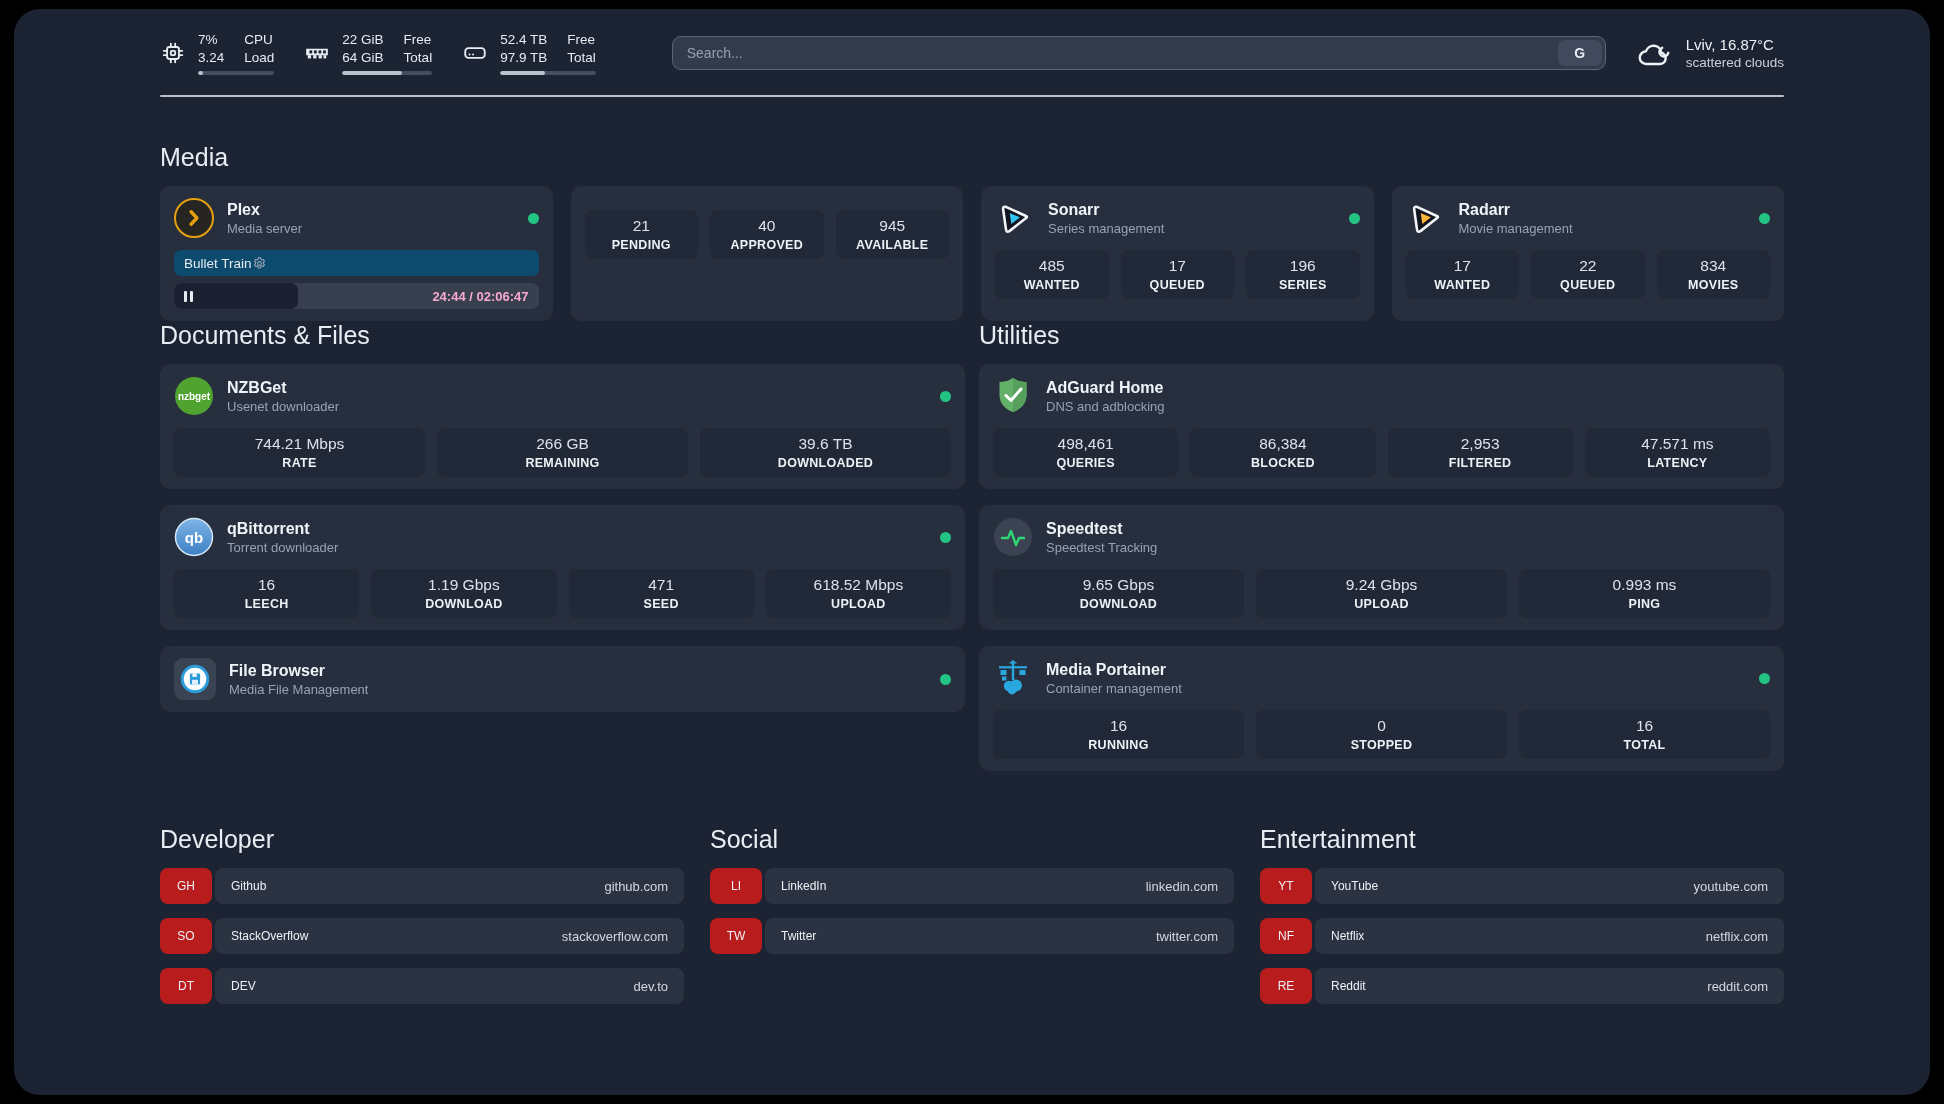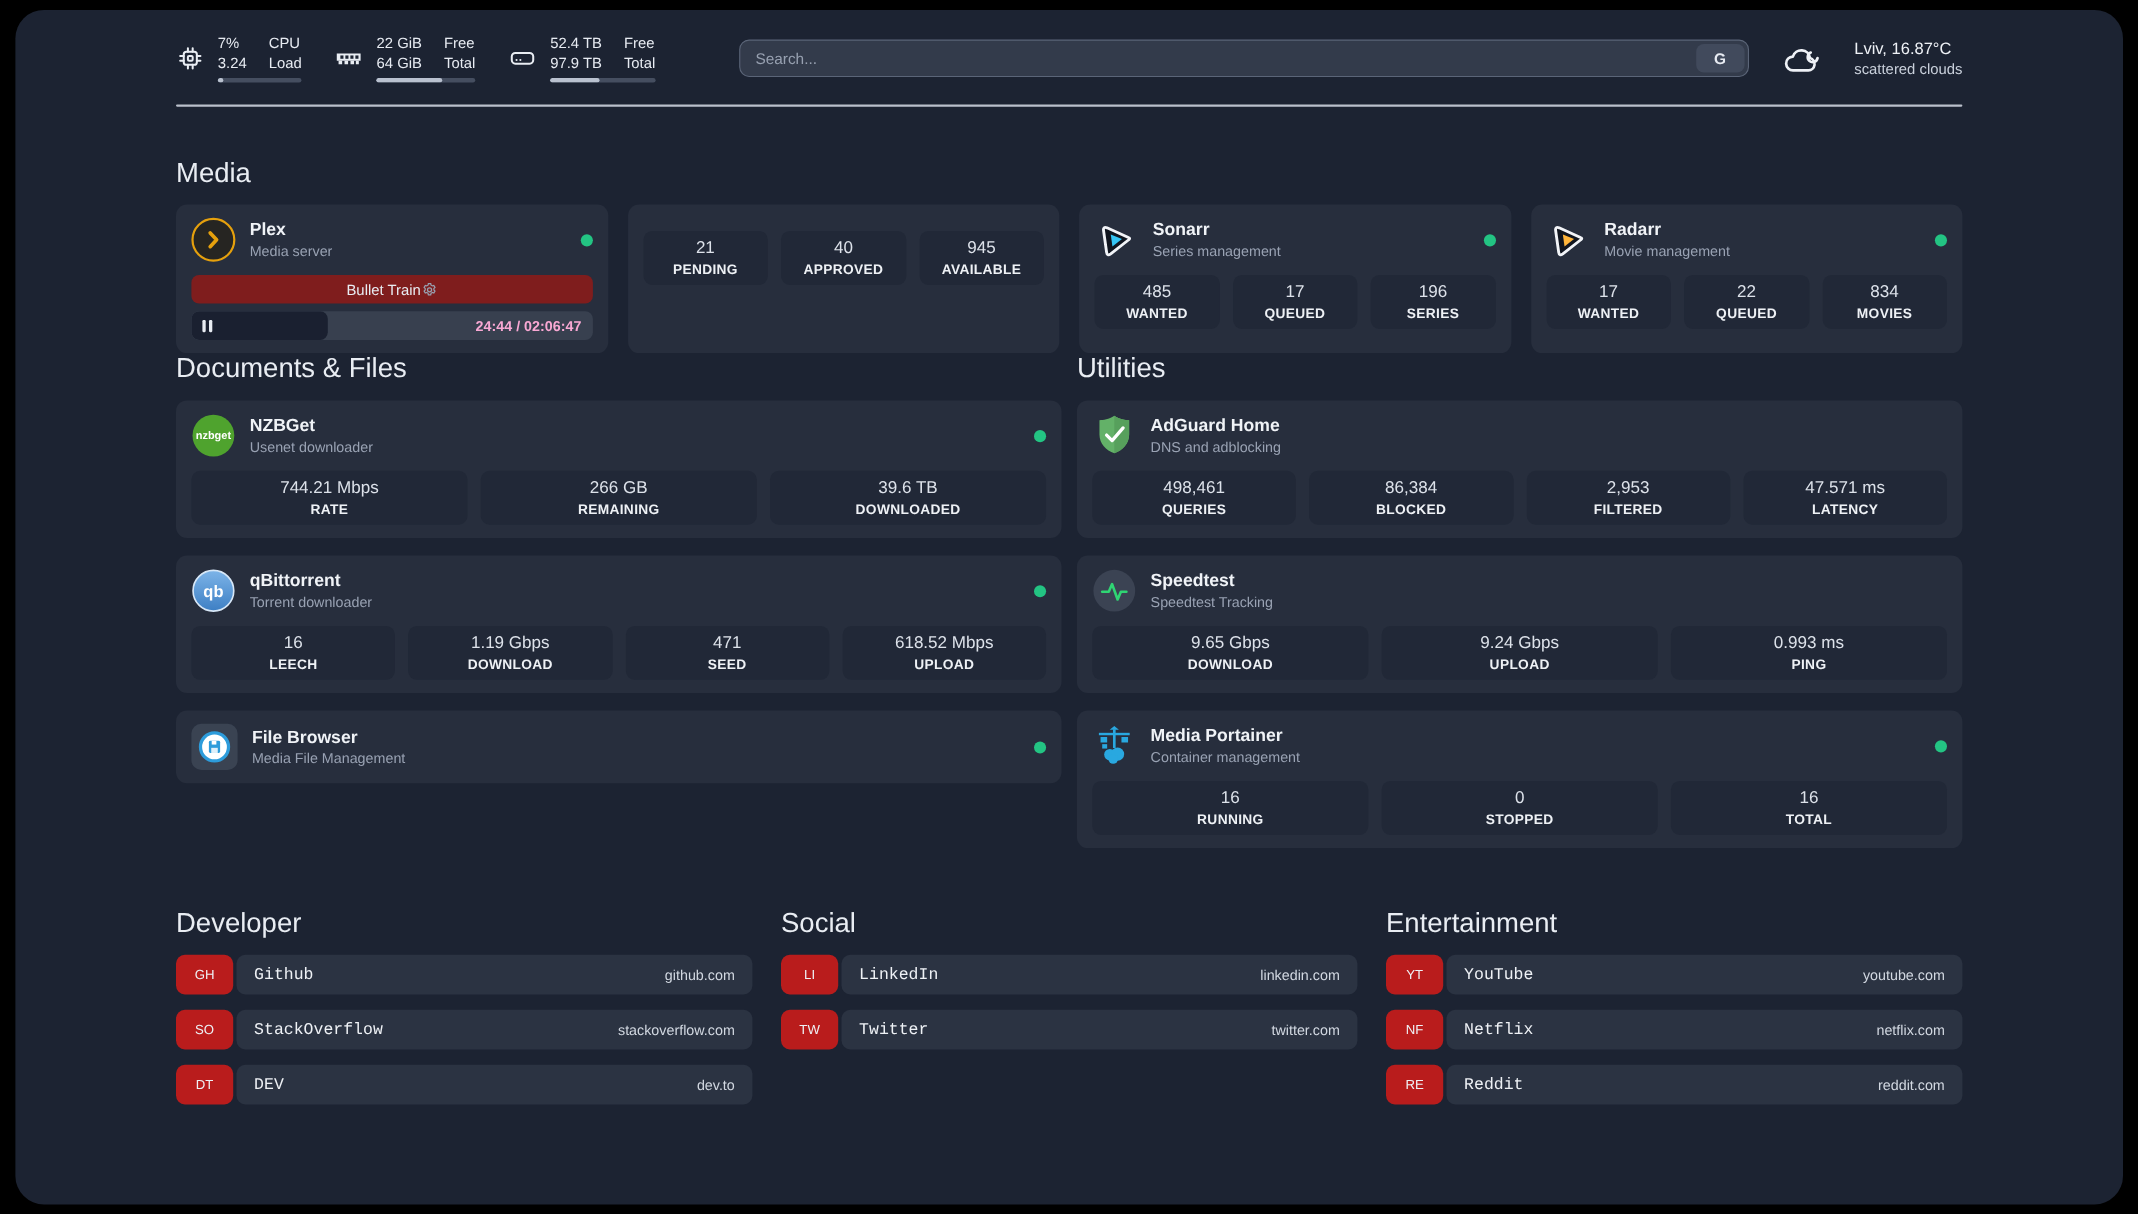--- a/index.html
+++ b/index.html
@@ -15,21 +15,21 @@
   .sys-cols{display:flex;gap:20px;}
   .sys-col{display:flex;flex-direction:column;font-size:13.5px;line-height:1.32;color:#e7ebf2;font-weight:500;}
   .bar{height:4px;background:#454e60;border-radius:2px;overflow:hidden;}
   .bar-fill{height:100%;background:#b9c1cf;border-radius:2px;width:0;}
   .search{flex:1;position:relative;margin:0 30px 0 16px;padding-left:30px;}
   .search input{width:100%;height:34px;box-sizing:border-box;background:#333b4b;border:1.5px solid #5b6578;
     border-radius:9px;color:#dfe4ec;padding:0 58px 0 14px;font-size:14px;font-family:inherit;outline:none;}
   .search input::placeholder{color:#97a0b0;}
   .g-btn{position:absolute;right:4px;top:4px;bottom:4px;width:44px;border-radius:7px;background:#414a5c;
     border:none;color:#e7ebf2;font-weight:600;font-size:14px;font-family:inherit;cursor:pointer;}
-  .weather{display:flex;align-items:center;gap:28px;}
+  .weather{display:flex;align-items:center;gap:12px;}
   .weather-line1{font-size:15px;color:#eef1f6;font-weight:500;}
   .weather-line2{font-size:13.5px;color:#c9d0db;margin-top:2px;}
   .divider{height:2px;background:#d6dce6;opacity:.85;border-radius:1px;margin-top:20px;}
 
   
   .section-title{font-size:25px;font-weight:500;color:#e9edf3;margin:0 0 14px 0;}
   .media-zone{margin-top:46px;}
   .grid4{display:grid;grid-template-columns:repeat(4,1fr);gap:18px;}
   .twocol{display:grid;grid-template-columns:1fr 1fr;gap:14px;align-items:start;}
   .col .card{margin-bottom:16px;}
@@ -45,37 +45,37 @@
   .app-title{font-size:16px;font-weight:600;color:#f0f3f7;}
   .app-sub{font-size:13px;color:#99a2b3;margin-top:2px;}
   .dot{margin-left:auto;width:11px;height:11px;border-radius:50%;background:#23c483;flex:0 0 auto;}
   .stats{display:grid;grid-auto-flow:column;grid-auto-columns:1fr;gap:12px;margin-top:12px;}
   .stat{background:#212837;border-radius:8px;height:49px;display:flex;flex-direction:column;align-items:center;
     justify-content:center;gap:3px;}
   .stat-value{font-size:15.5px;color:#dde2ea;}
   .stat-label{font-size:12.5px;font-weight:700;color:#eef1f5;letter-spacing:.3px;}
 
   
-  .np-row{margin-top:12px;background:#7f1d1d;border-radius:7px;height:26px;display:flex;align-items:center;
-    justify-content:center;padding:0 10px;font-size:13.5px;color:#e8ecf2;}
+  .np-row{margin-top:12px;background:#0c4a6e;border-radius:7px;height:26px;display:flex;align-items:center;
+    justify-content:flex-start;padding:0 10px;font-size:13.5px;color:#e8ecf2;}
   .np-progress{margin-top:7px;background:#38404f;border-radius:7px;height:26px;position:relative;overflow:hidden;}
   .np-fill{position:absolute;left:0;top:0;bottom:0;background:#1a2030;border-radius:7px;display:flex;
     align-items:center;padding-left:10px;box-sizing:border-box;width:0;}
   .pause{display:flex;gap:3px;}
   .pause i{display:block;width:3px;height:11px;background:#e8ecf2;border-radius:1px;}
   .np-time{position:absolute;right:10px;top:0;bottom:0;display:flex;align-items:center;font-size:13px;
     font-weight:700;color:#f9a8d4;}
 
   
   .bm-row{display:flex;gap:3px;height:36px;margin-bottom:14px;cursor:pointer;}
   .bm-abbr{width:52px;background:#b91c1c;border-radius:8px;display:flex;align-items:center;justify-content:center;
     font-weight:400;font-size:12px;color:#eef1f5;flex:0 0 auto;}
   .bm-bar{flex:1;background:#2b3342;border-radius:8px;display:flex;align-items:center;
     justify-content:space-between;padding:0 16px;}
-  .bm-name{font-size:15px;color:#eef1f5;font-family:Liberation Mono, monospace;}
+  .bm-name{font-size:12px;color:#eef1f5;}
   .bm-url{font-size:13px;color:#d2d8e1;}
 </style>
 </head>
 <body>
 
 <div class="page">
 
   <div class="topbar">
 
     <div class="sys">

